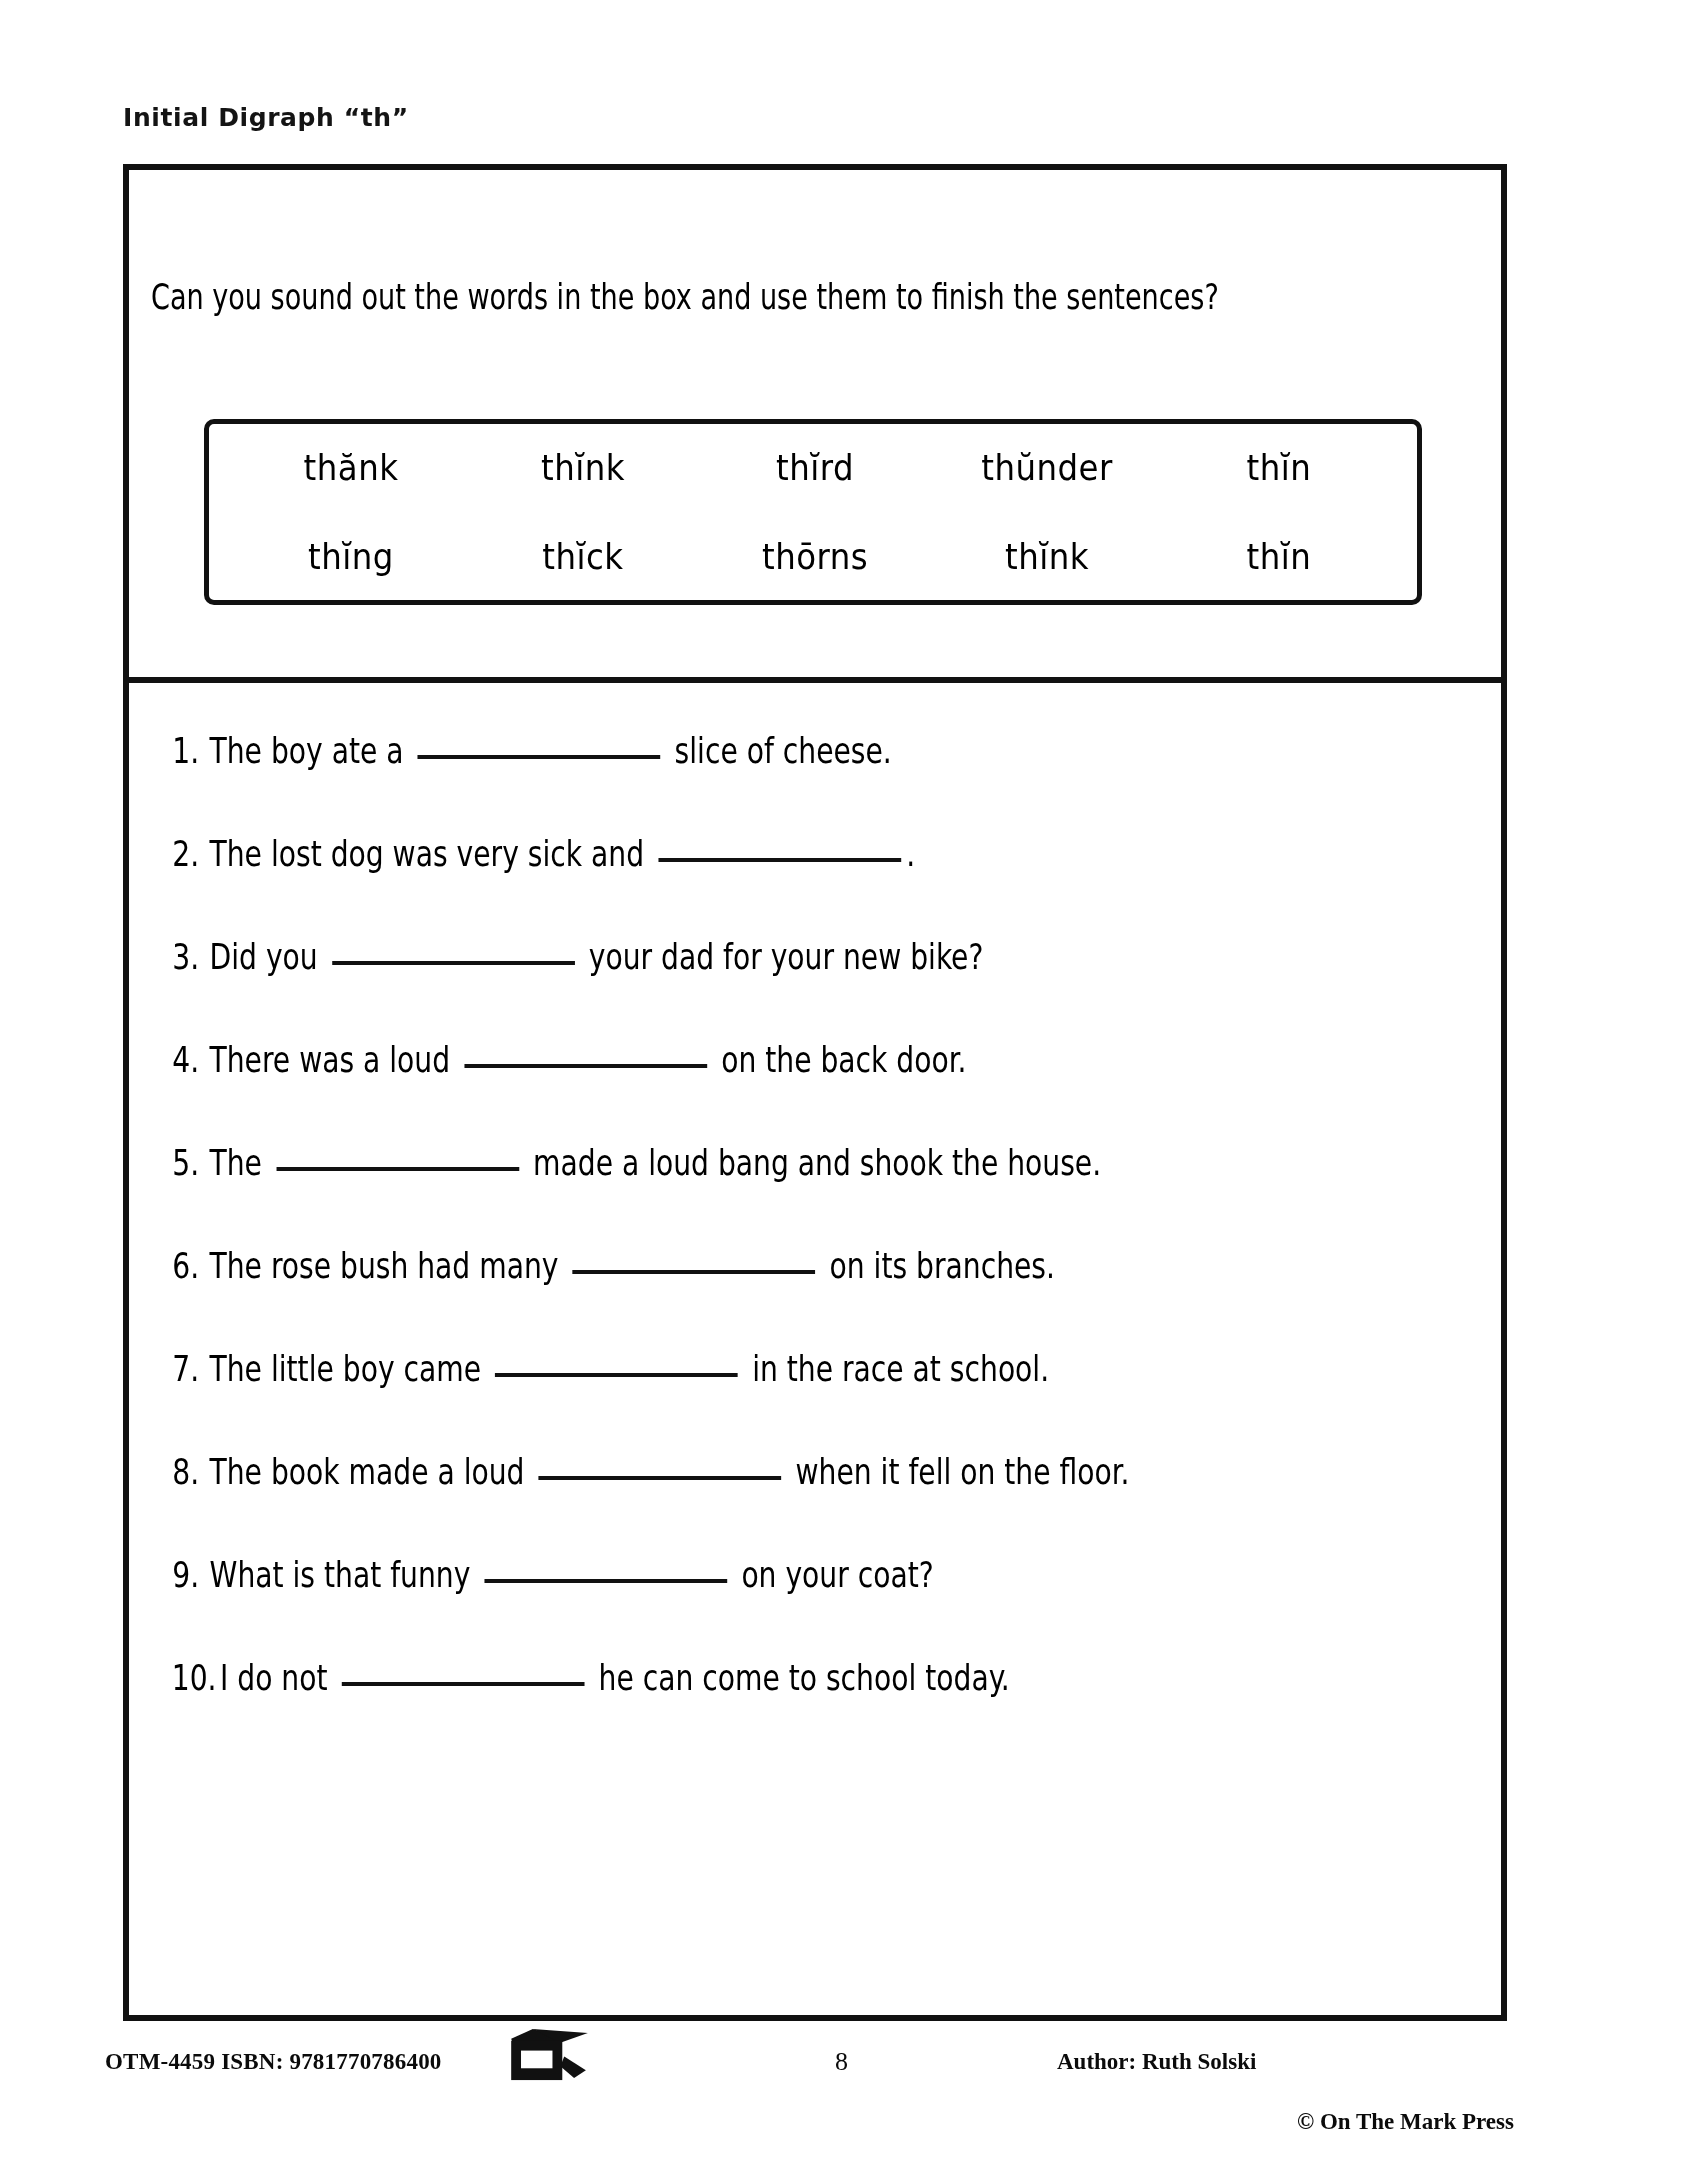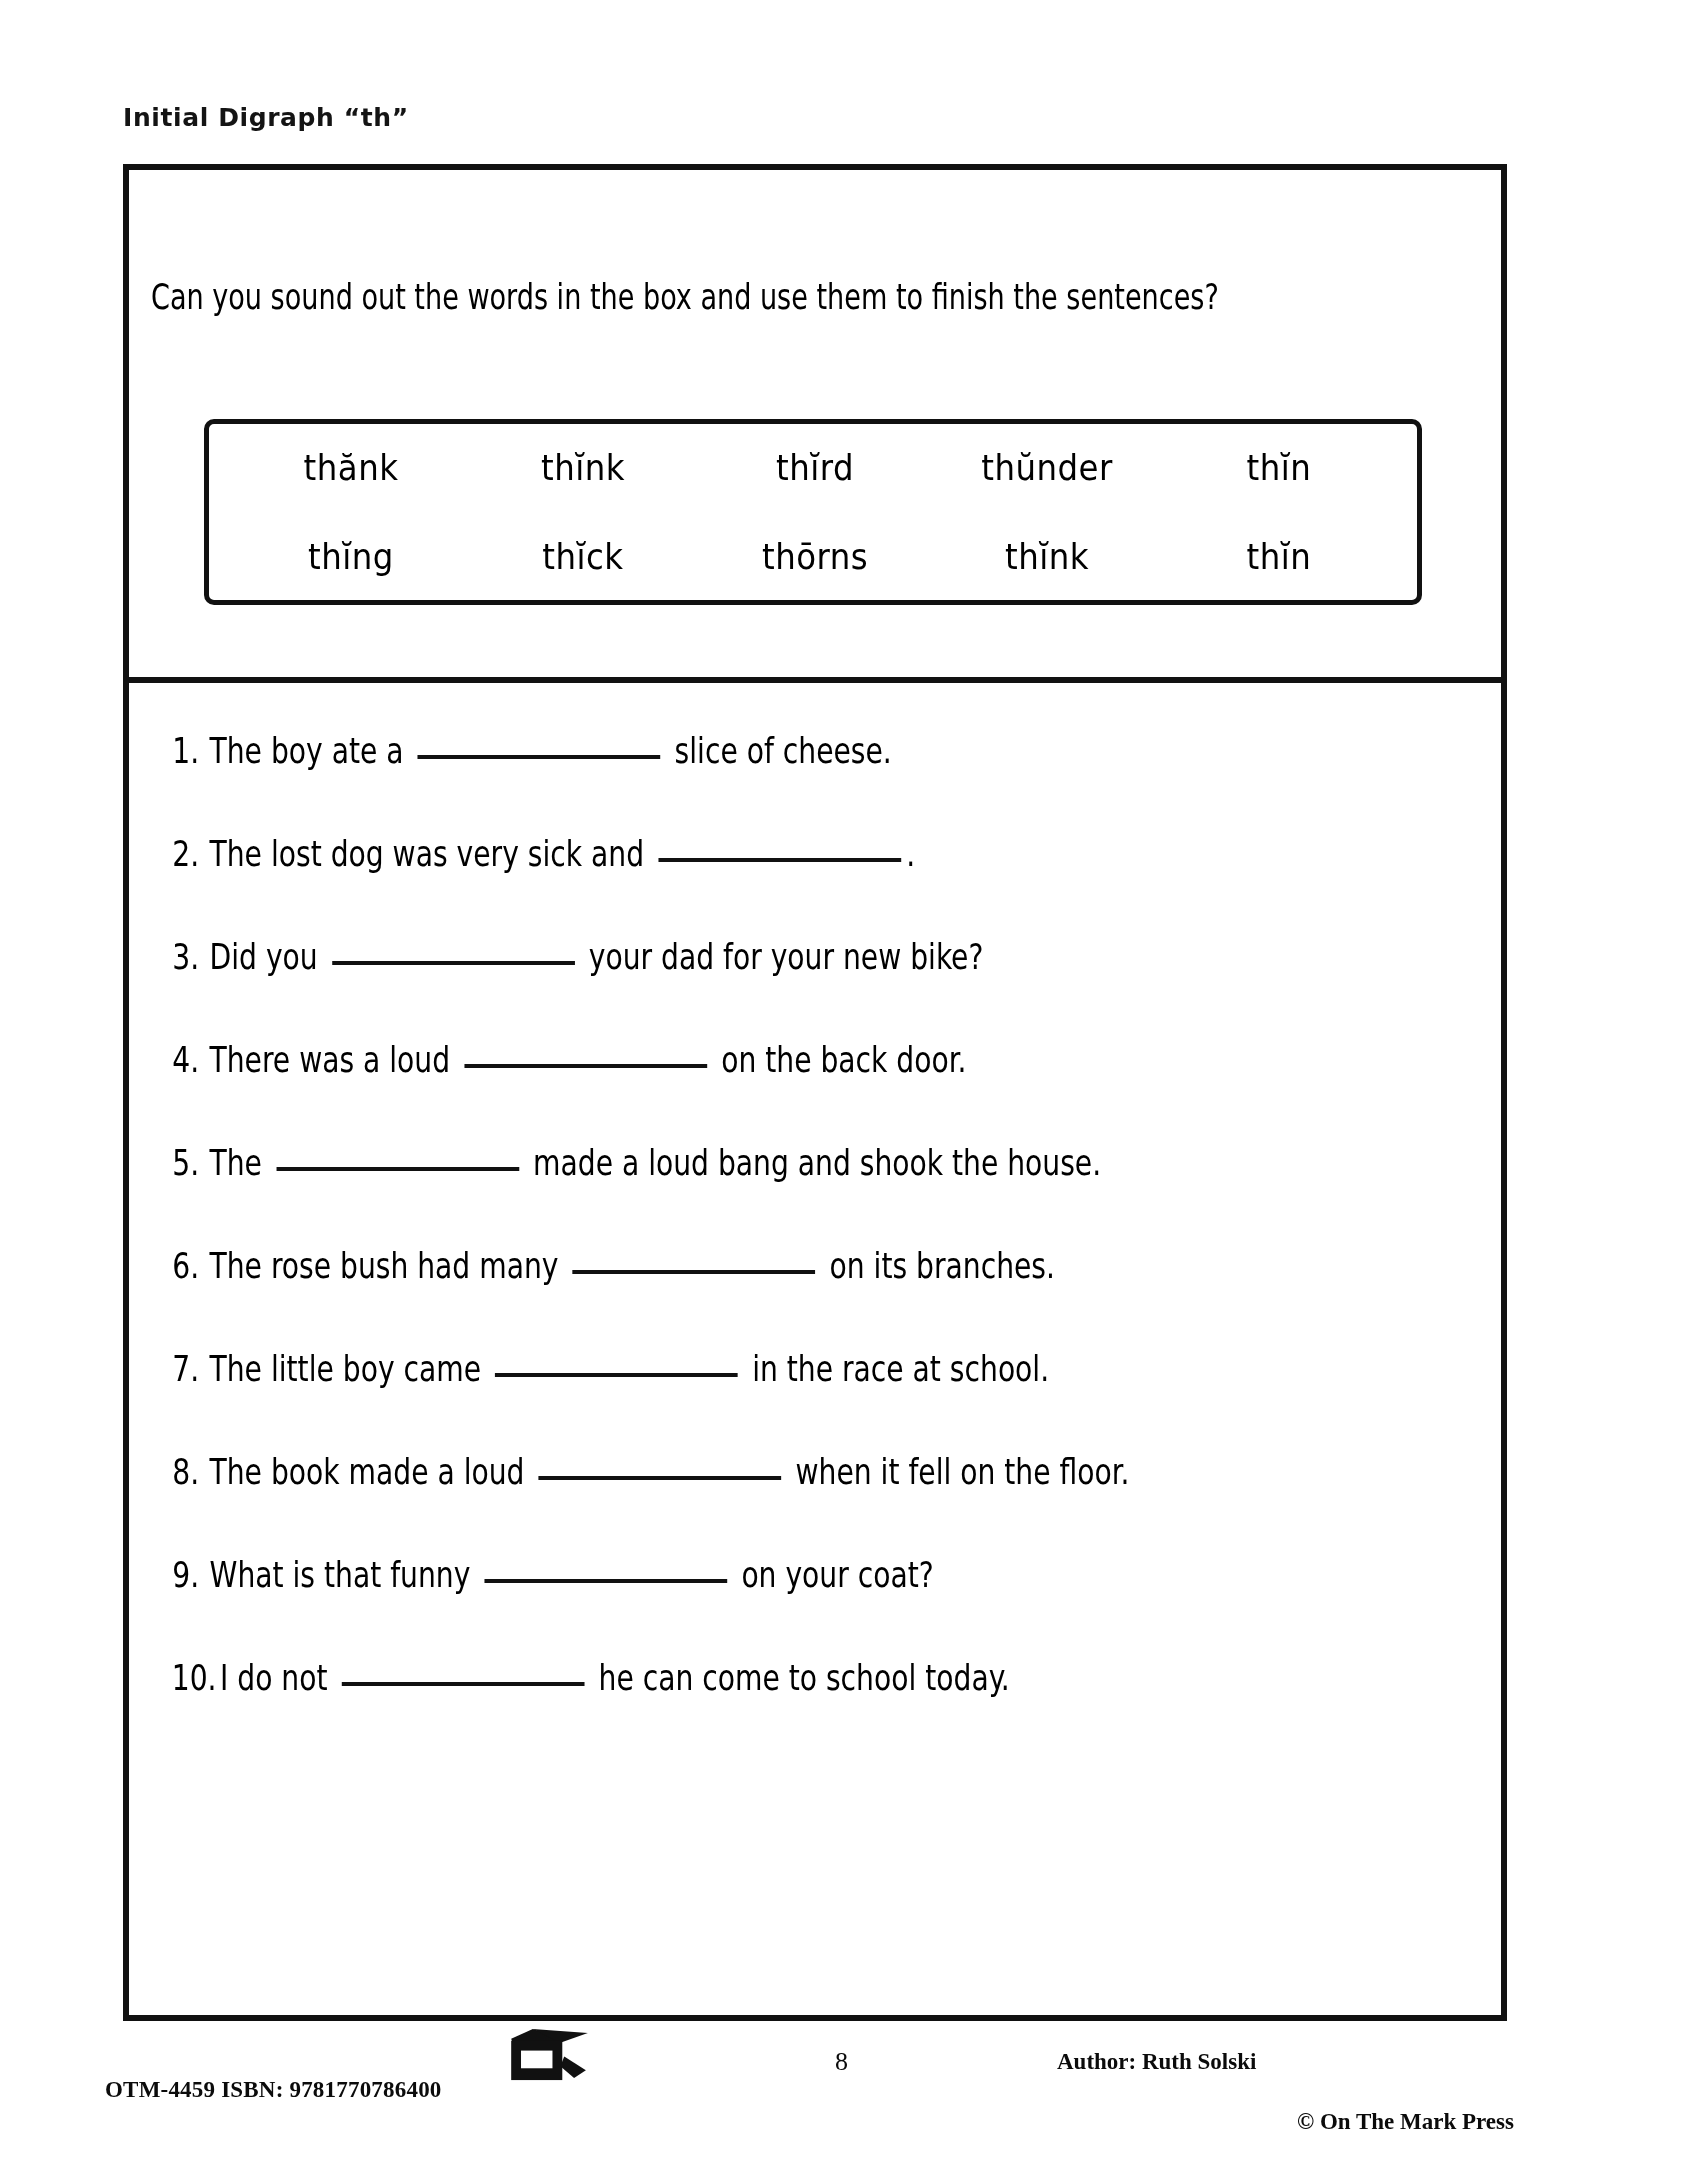--- a/index.html
+++ b/index.html
@@ -194,21 +194,20 @@
     font-weight: 700;
     font-size: 23px;
     color: #0b0b0b;
   }
   .footer-left {
     position: absolute;
     left: 105px;
     top: 8px;
     white-space: nowrap;
     letter-spacing: 0.2px;
-    margin-top: 28px;
   }
   .footer-logo {
     position: absolute;
     left: 503px;
     top: -14px;
     width: 95px;
     height: 57px;
   }
   .footer-page {
     position: absolute;

